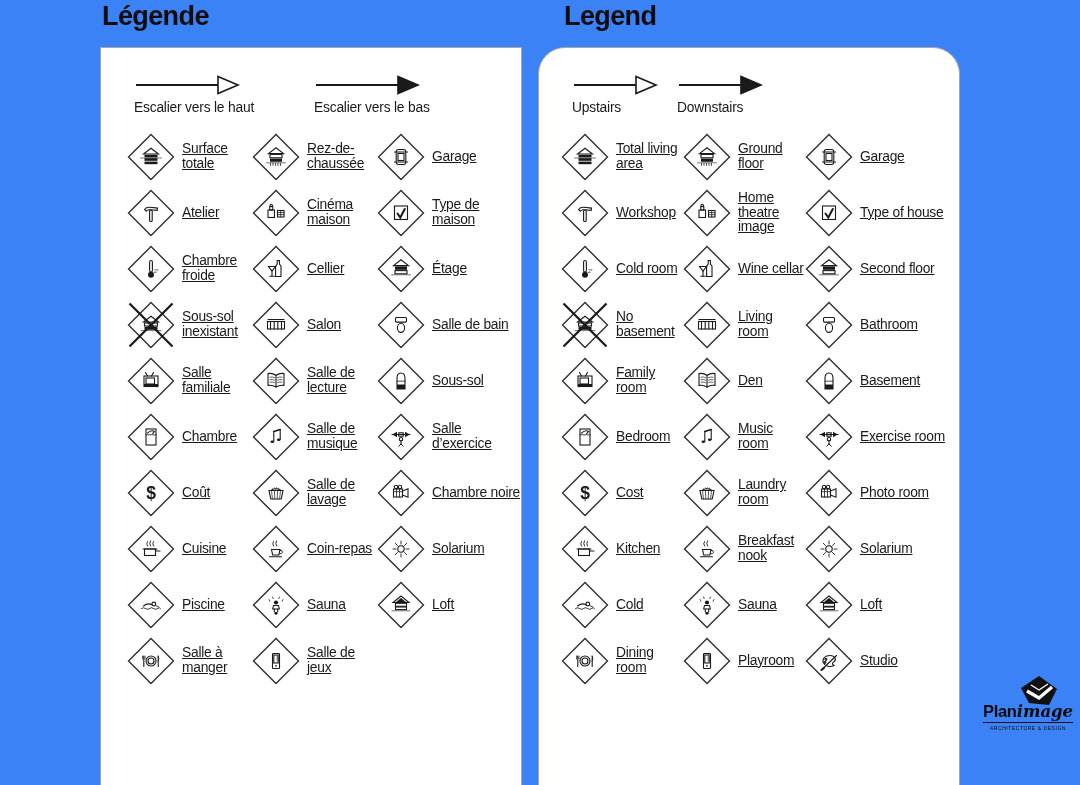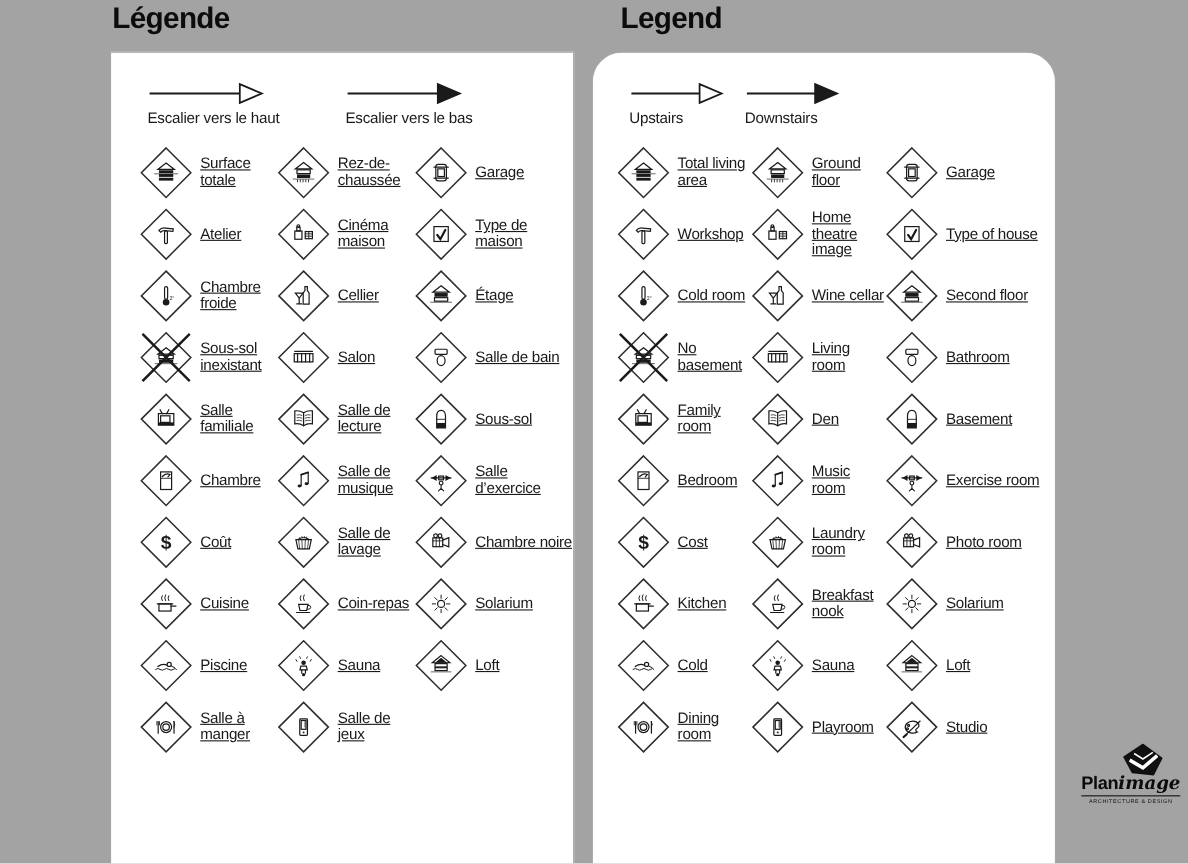--- a/index.html
+++ b/index.html
@@ -1,16 +1,16 @@
 <!DOCTYPE html>
 <html><head>
 <meta charset="utf-8">
 <style>
   html,body{margin:0;padding:0;background:#fff;}
-  .page{position:relative;width:1080px;height:785px;background:#a3a3a3;overflow:hidden;
+  .page{position:relative;width:1080px;height:785px;background:#3b82f6;overflow:hidden;
         font-family:"Liberation Sans",sans-serif;color:#1a1a1a;}
   .page-title{position:absolute;top:1px;font-size:27px;font-weight:bold;letter-spacing:-0.6px;color:#0c0c0c;}
   .page-title.fr{left:102px;}
   .page-title.en{left:564px;}
   .panel{position:absolute;top:47px;width:422px;height:776px;box-sizing:border-box;
          border:1.5px solid #a6a6a6;background:#fff;}
   .panel.fr{left:100px;}
   .panel.en{left:538px;border-radius:27px;}
   .arrows{display:flex;padding:26px 0 0 33px;}
   .arrow-group{display:flex;flex-direction:column;align-items:flex-start;}

